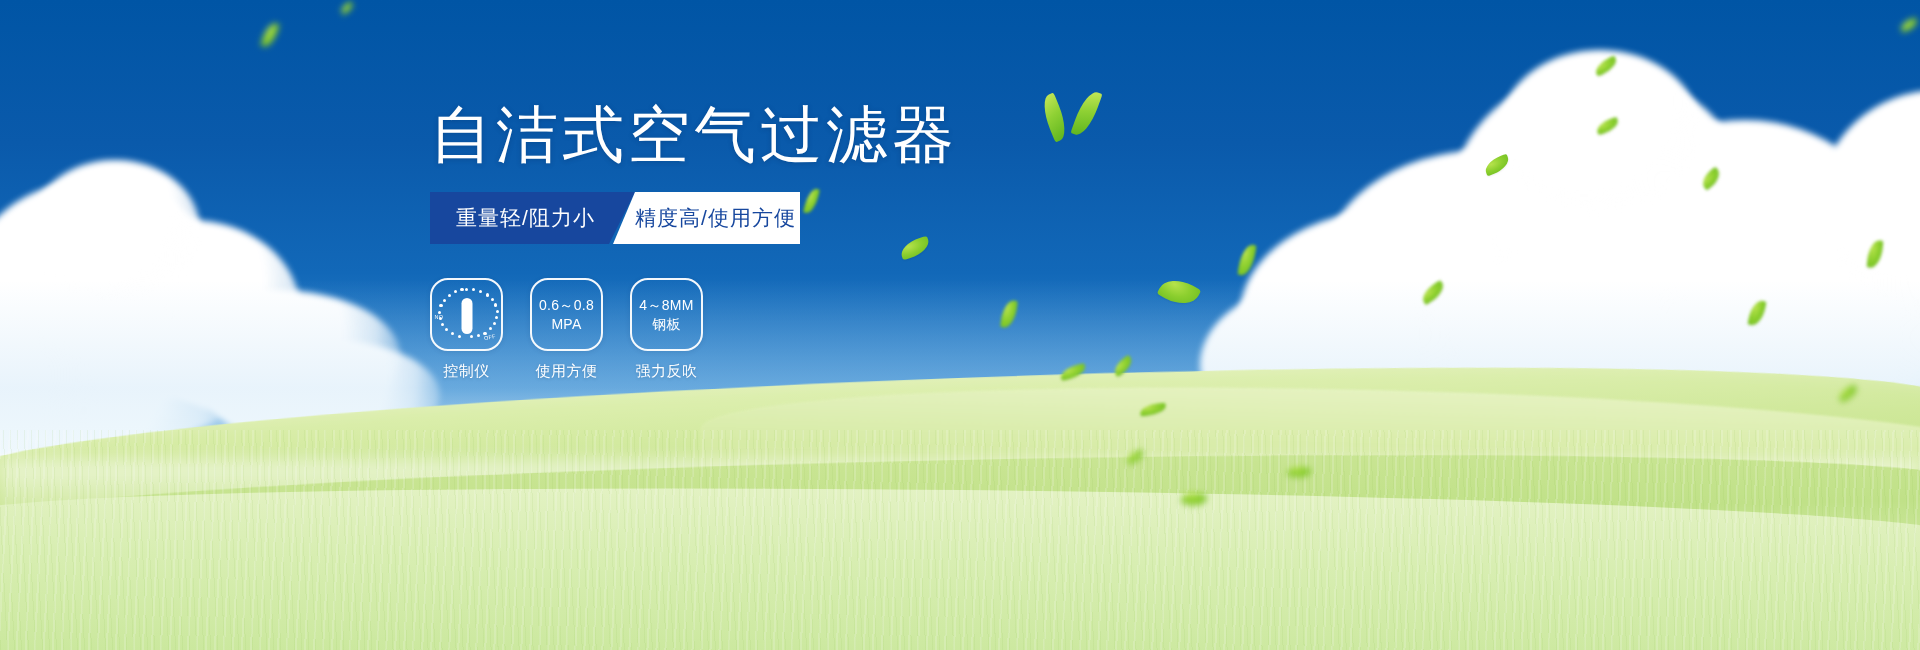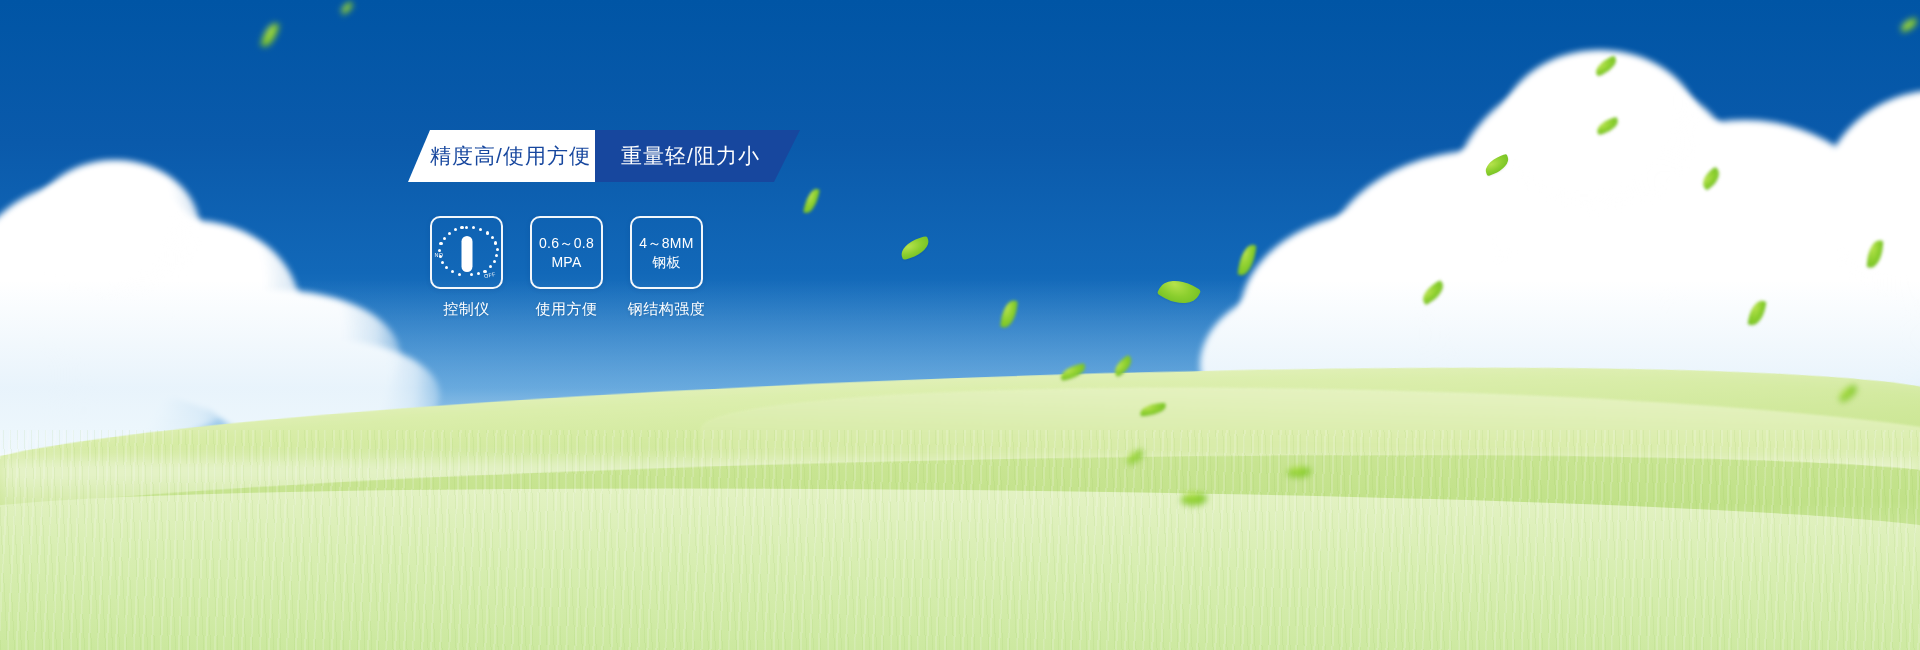--- a/index.html
+++ b/index.html
@@ -163,21 +163,21 @@
     padding-left:18px;
     clip-path:polygon(22px 0, 100% 0, 100% 100%, 0 100%);
   }
 
   
   .features { margin-top:34px; display:flex; gap:27px; }
   .feature { width:73px; display:flex; flex-direction:column; align-items:center; }
   .fbox {
     width:73px; height:73px;
     border:2px solid rgba(255,255,255,.95);
-    border-radius:10px;
+    border-radius:18px;
     display:flex; align-items:center; justify-content:center;
     color:#fff;
     position:relative;
     box-shadow:0 1px 5px rgba(0,40,90,.12);
   }
   .flabel {
     margin-top:11px;
     font-size:15px;
     color:#ffffff;
     white-space:nowrap;
@@ -307,24 +307,31 @@
   <div class="leaf blur" style="left:1594px; top:60px;  width:24px; height:12px; transform:rotate(-26deg);"></div>
   <div class="leaf blur" style="left:1700px; top:172px; width:22px; height:13px; transform:rotate(-40deg);"></div>
   <div class="leaf blur" style="left:1750px; top:300px; width:14px; height:26px; transform:rotate(12deg);"></div>
   <div class="leaf blur2" style="left:1900px; top:20px;  width:18px; height:10px; transform:rotate(-20deg);"></div>
   <div class="leaf blur" style="left:1868px; top:240px; width:14px; height:28px; transform:rotate(6deg);"></div>
   <div class="leaf blur2" style="left:1838px; top:388px; width:20px; height:11px; transform:rotate(-24deg);"></div>
   <div class="leaf blur2" style="left:1288px; top:466px; width:22px; height:12px; transform:rotate(14deg);"></div>
 
   <div class="content">
 
+    <div style="position:relative;">
+      <h1 class="title">自洁式空气过滤器</h1>
+      <div class="sprout">
+        <i class="l"></i>
+          <i class="r"></i>
+      </div>
+    </div>
 
     <div class="tabs">
+      <div class="tab tab-a">重量轻/阻力小</div>
       <div class="tab tab-b">精度高/使用方便</div>
-      <div class="tab tab-a">重量轻/阻力小</div>
     </div>
 
     <div class="features">
 
       <div class="feature">
         <div class="fbox">
           <div class="gauge">
             <div class="dots">
               <div class="dot" style="left:29.0px; top:4.0px;"></div>
               <div class="dot" style="left:36.5px; top:4.6px;"></div>
@@ -370,19 +377,19 @@
       </div>
 
 
       <div class="feature">
         <div class="fbox">
           <div class="ftext">
             <div>4～8MM</div>
             <div class="big">钢板</div>
           </div>
         </div>
-        <div class="flabel">钢结构强度</div>
+        <div class="flabel">强力反吹</div>
       </div>
 
 
     </div>
   </div>
 </div>
 
 </body></html>

